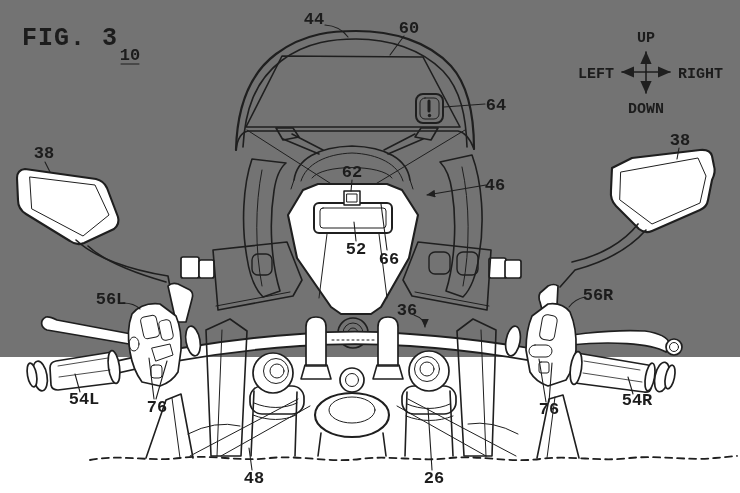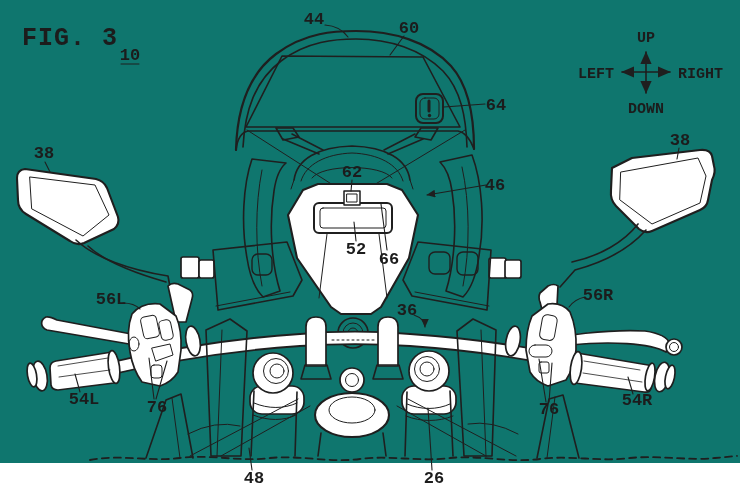--- a/index.html
+++ b/index.html
@@ -1,16 +1,16 @@
 <!DOCTYPE html>
 <html><head>
 <meta charset="utf-8">
 <style>
   html,body{margin:0;padding:0;background:#ffffff;width:740px;height:493px;overflow:hidden;}
-  #stage{position:relative;width:740px;height:463px;background:#0f766e;}
+  #stage{position:relative;width:740px;height:357px;background:#737373;}
   svg{position:absolute;left:0;top:0;}
   .ln{fill:none;stroke:#1f1f1f;stroke-width:1.6;stroke-linecap:round;stroke-linejoin:round;}
   .hv{fill:none;stroke:#1f1f1f;stroke-width:2.2;stroke-linecap:round;stroke-linejoin:round;}
   .th{fill:none;stroke:#1f1f1f;stroke-width:1;stroke-linecap:round;stroke-linejoin:round;}
   .wh{fill:#ffffff;stroke:#1f1f1f;stroke-width:1.7;stroke-linecap:round;stroke-linejoin:round;}
   .whh{fill:#ffffff;stroke:#1f1f1f;stroke-width:2.1;stroke-linejoin:round;}
   .ldr{fill:none;stroke:#1f1f1f;stroke-width:1.1;stroke-linecap:round;}
   .reflab{font-family:"Liberation Mono","DejaVu Sans Mono",monospace;font-size:17px;font-weight:600;fill:#1c1c1c;}
   .cmplab{font-family:"Liberation Mono","DejaVu Sans Mono",monospace;font-size:15px;font-weight:700;fill:#1c1c1c;}
   .figtitle{font-family:"Liberation Mono","DejaVu Sans Mono",monospace;font-size:25px;font-weight:700;fill:#1c1c1c;letter-spacing:1px;}

